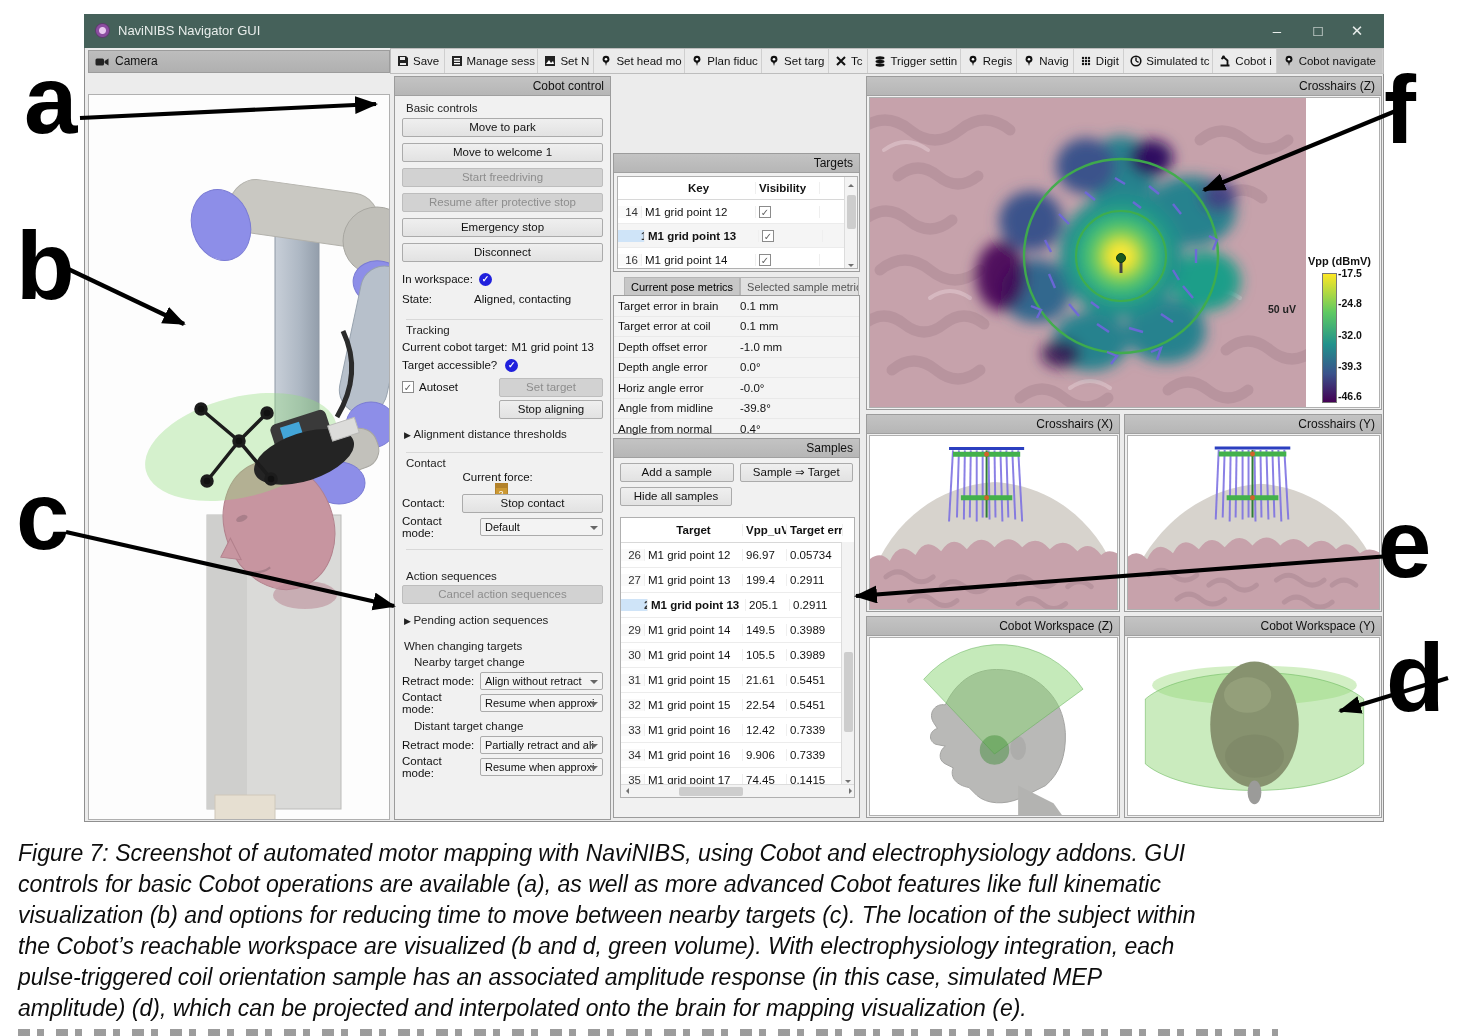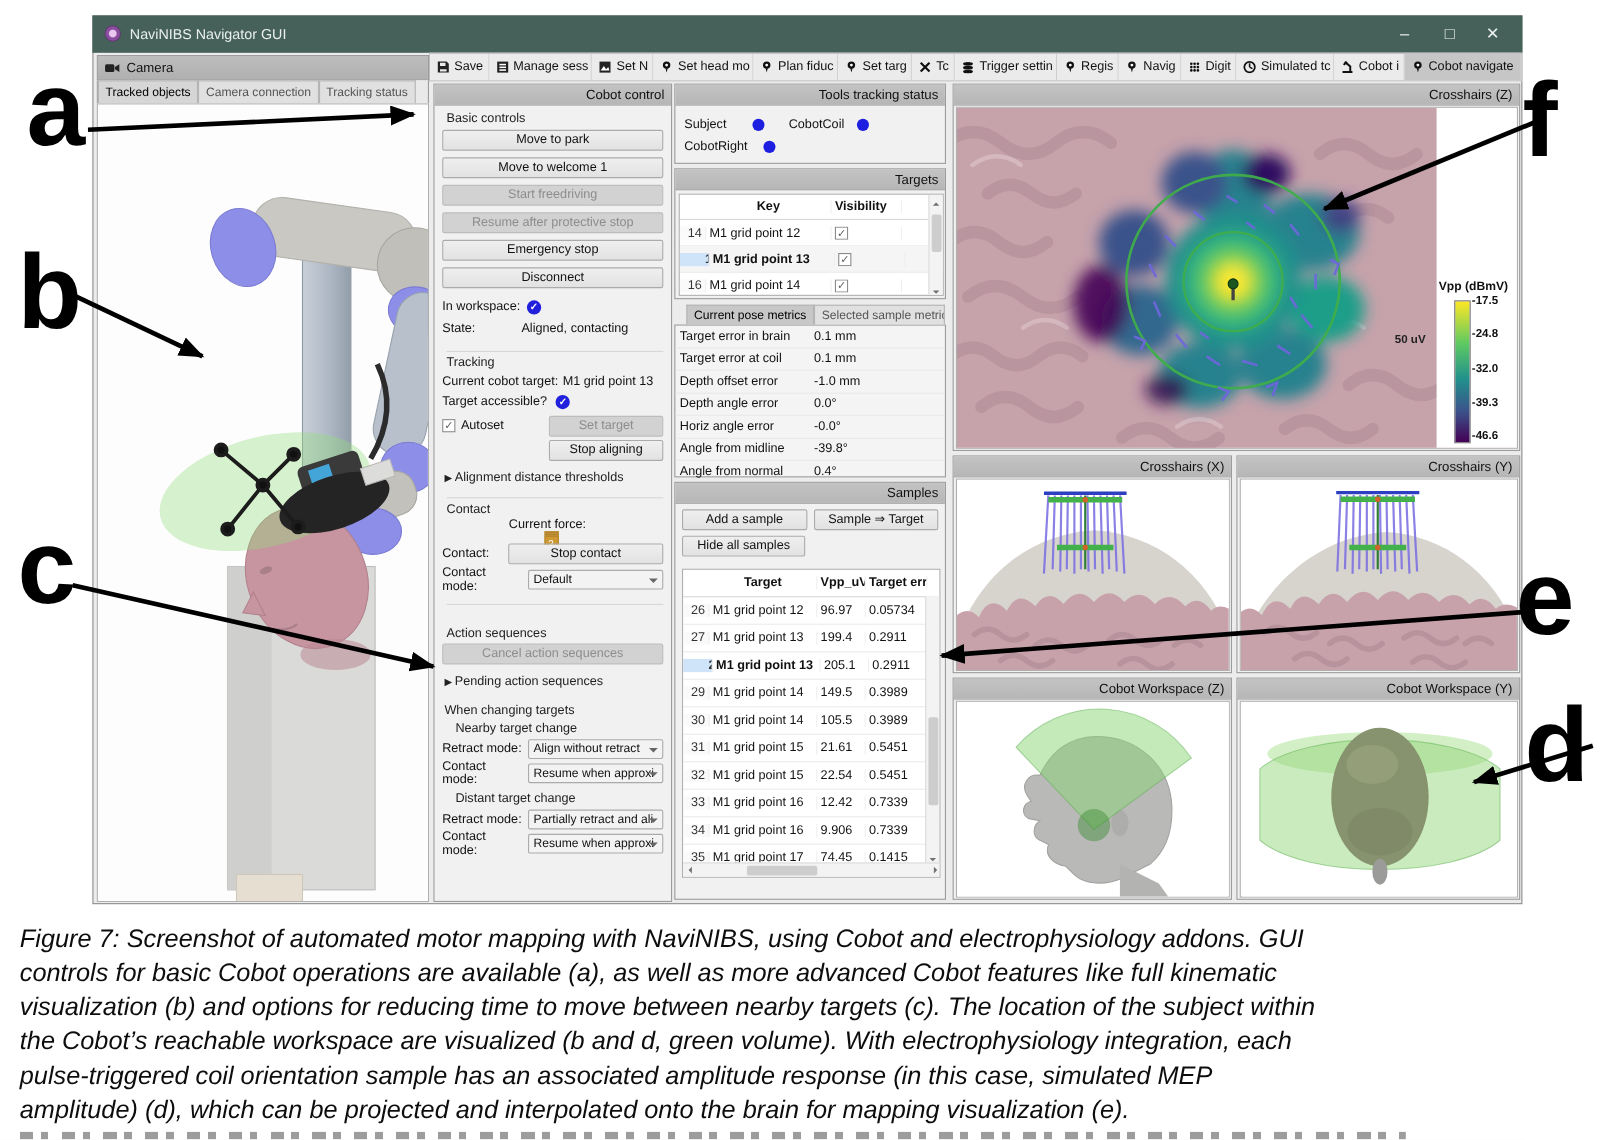--- a/index.html
+++ b/index.html
@@ -147,25 +147,20 @@
   <div class="wctl" style="left:1257px;top:18px;">–</div>
   <div class="wctl" style="left:1298px;top:18px;">□</div>
   <div class="wctl" style="left:1337px;top:18px;">✕</div>
 
   <div class="abs" style="left:88px;top:50px;width:302px;height:23px;background:linear-gradient(#bdbdbd,#b0b0b0);border:1px solid #9c9c9c;box-sizing:border-box;font-size:12px;padding:3px 6px;">
     <svg class="abs" style="left:6px;top:6px;width:14px;height:10px;">
         <use href="#i-cam"></use>
       </svg>
     <span style="margin-left:20px;">Camera</span>
   </div>
-  <div class="abs" style="left:88px;top:73px;width:302px;height:21px;background:#e9e9e9;border-left:1px solid #9c9c9c;border-right:1px solid #9c9c9c;box-sizing:border-box;display:flex;">
-    <span class="stab active" style="height:21px;line-height:21px;color:#000;background:#d6d6d6;">Tracked objects</span>
-    <span class="stab" style="height:21px;line-height:21px;">Camera connection</span>
-    <span class="stab" style="height:21px;line-height:21px;">Tracking status</span>
-  </div>
   <div class="vp" style="left:88px;top:94px;width:302px;height:726px;">
     <svg width="302" height="726" viewBox="0 0 302 726">
       <defs>
         <linearGradient id="gcol" x1="0" y1="0" x2="1" y2="0">
           <stop offset="0" stop-color="#c8cfd8"></stop>
             <stop offset="0.55" stop-color="#aeb8c4"></stop>
             <stop offset="1" stop-color="#939eab"></stop>
         </linearGradient>
         <filter id="soft">
             <feGaussianBlur stdDeviation="0.6"></feGaussianBlur>
@@ -381,35 +376,20 @@
         <span style="width:74px;">Retract mode:</span>
         <div class="combo" style="flex:1;">Partially retract and ali</div>
       </div>
       <div class="row" style="height:22px;gap:4px;">
         <span style="width:74px;">Contact mode:</span>
         <div class="combo" style="flex:1;">Resume when approxi</div>
       </div>
     </div>
   </div>
 
-  <div class="panel" style="left:613px;top:76px;width:247px;height:73px;">
-    <div class="phdr">Tools tracking status</div>
-    <div style="padding:7px 8px 0 8px;">
-      <div class="row" style="height:20px;">
-        <span style="width:62px;">Subject</span>
-        <span class="bdot"></span>
-        <span style="width:54px;margin-left:22px;">CobotCoil</span>
-        <span class="bdot" style="margin-left:8px;"></span>
-      </div>
-      <div class="row" style="height:20px;">
-        <span style="width:72px;">CobotRight</span>
-        <span class="bdot"></span>
-      </div>
-    </div>
-  </div>
 
   <div class="panel" style="left:613px;top:153px;width:247px;height:119px;">
     <div class="phdr">Targets</div>
     <div class="tbl" style="left:3px;top:22px;width:241px;height:93px;">
       <div class="trow thead" style="height:22px;border-bottom:1px solid #d8d8d8;">
         <span class="tcell" style="width:24px;"></span>
         <span class="tcell" style="width:114px;text-align:center;">Key</span>
         <span class="tcell" style="width:64px;">Visibility</span>
       </div>
       <div class="trow" style="height:23px;">

